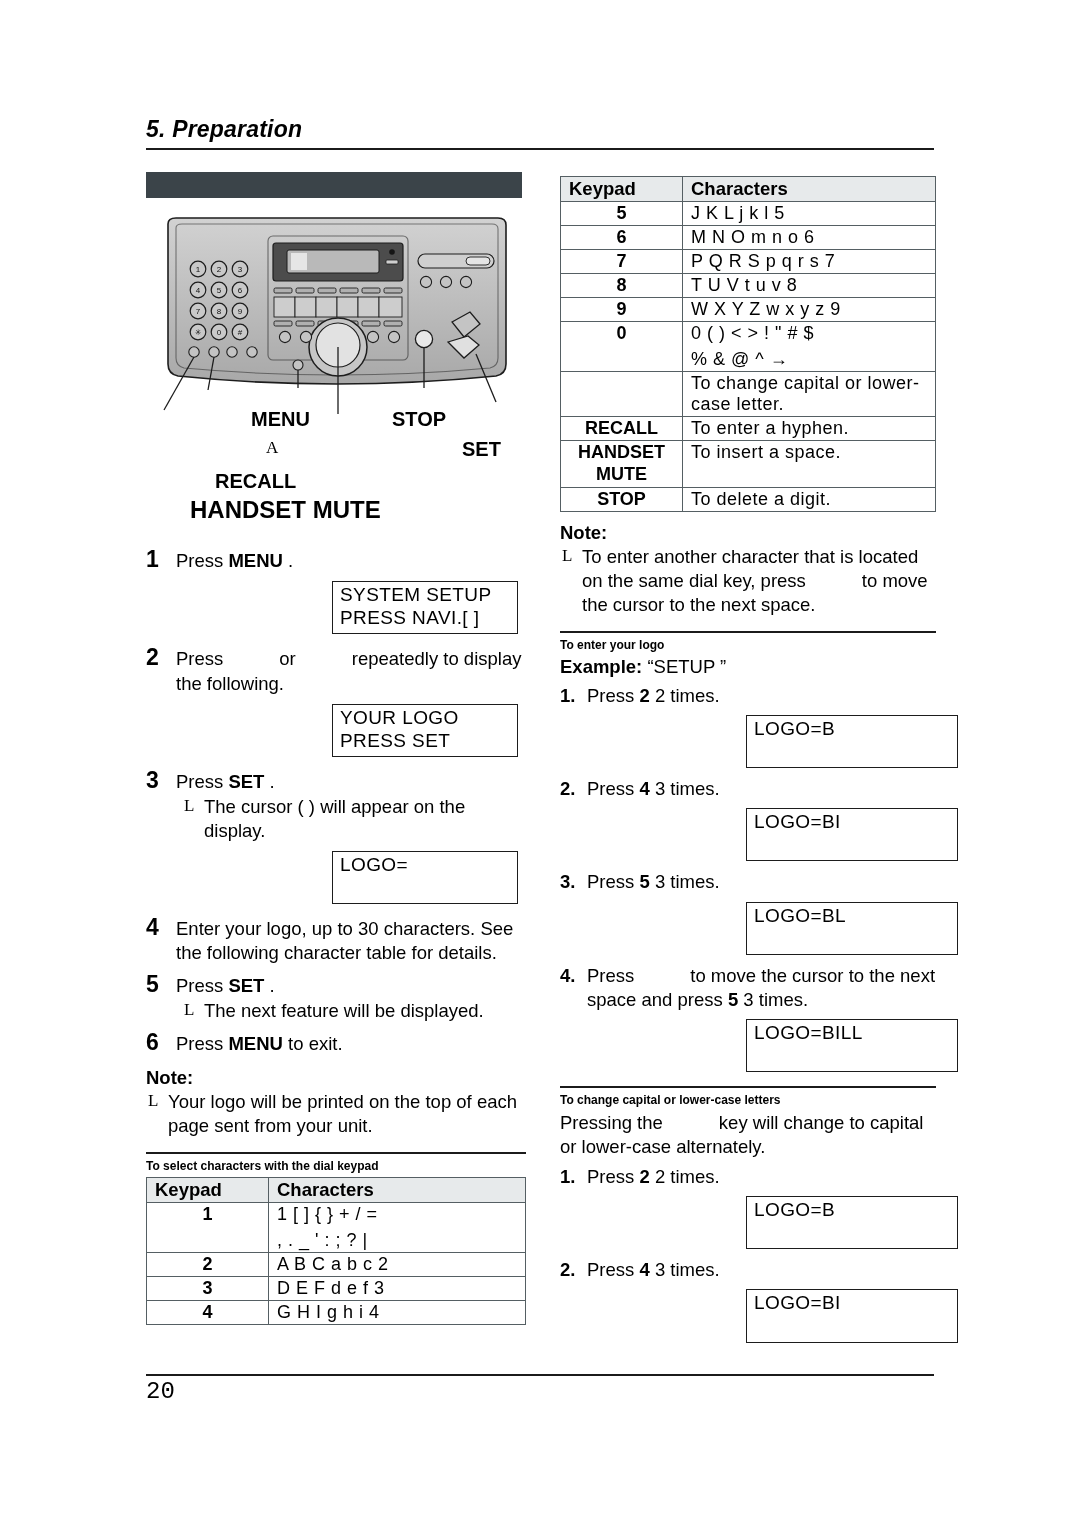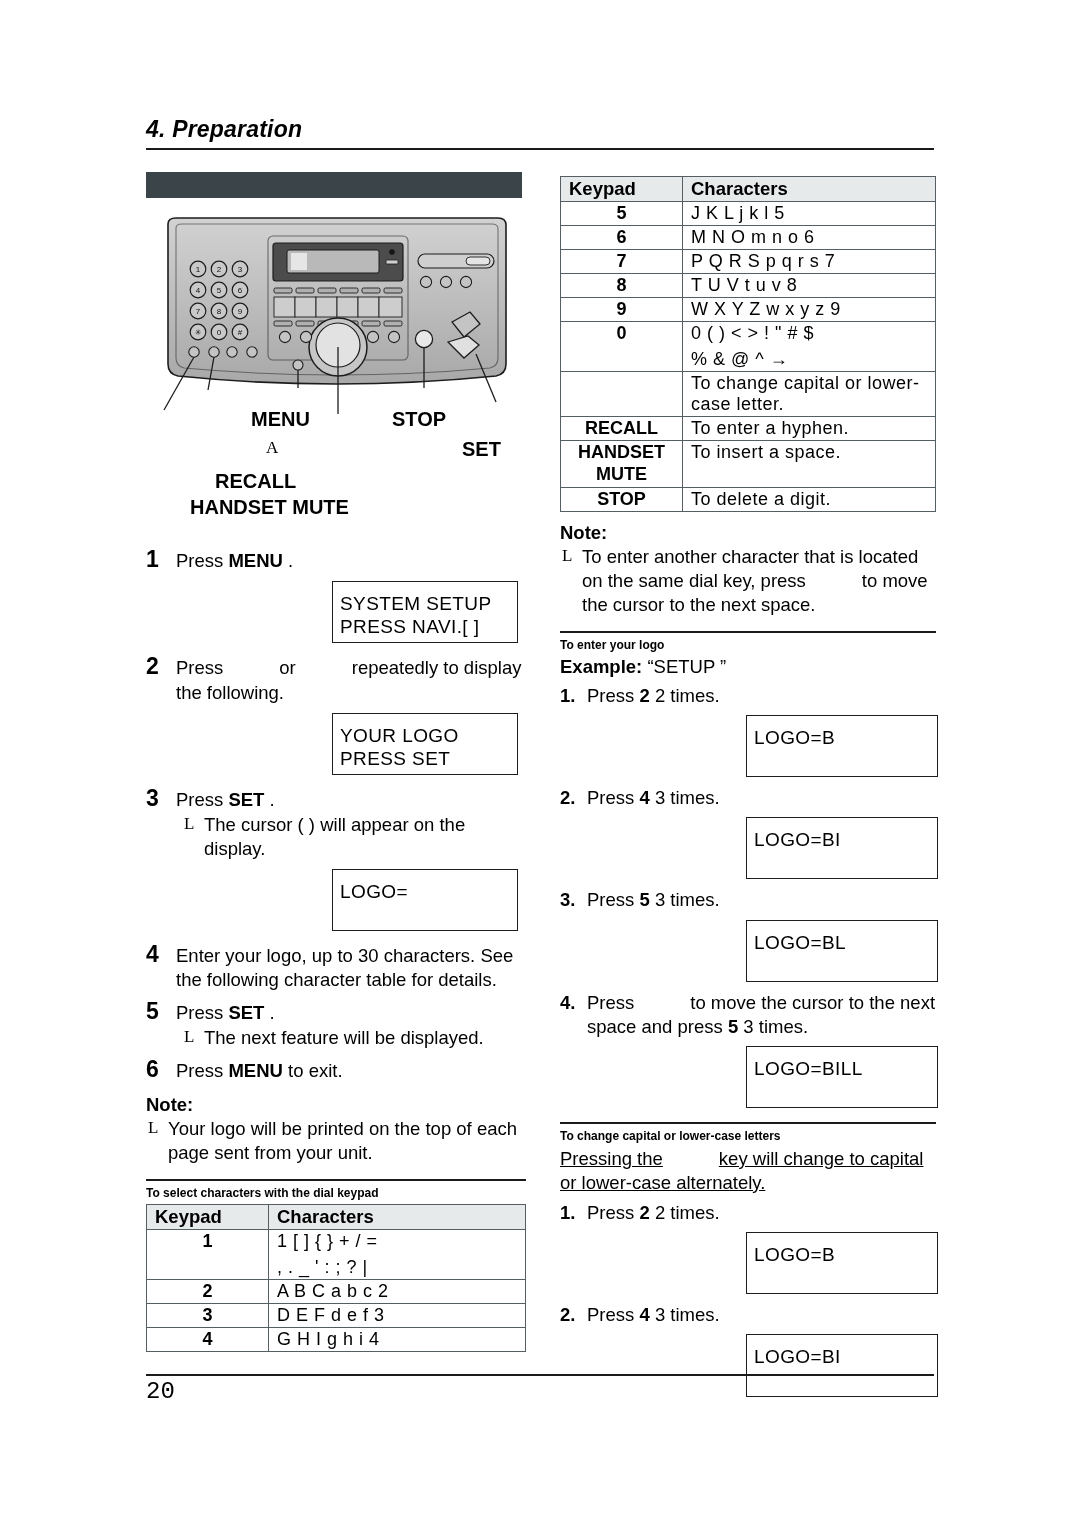--- a/index.html
+++ b/index.html
@@ -48,26 +48,26 @@
     font-size:23px; font-weight:bold; width:30px; flex:0 0 30px; line-height:1.18;
   }
   .step .bd { font-size:18.5px; line-height:1.30; flex:1 1 auto; padding-top:3px; }
   .kbd { font-weight:bold; }
   .sub { display:flex; margin:1px 0 0 8px; font-size:18.5px; line-height:1.30; }
   .sub .bul { font-family:"Liberation Serif", serif; font-size:17px; width:20px; flex:0 0 20px; }
 
   
   .lcd {
     border:1.6px solid #1d1d1d; background:#fff;
-    font-size:19px; line-height:1.22; padding:10px 6px 4px 7px;
+    font-size:19px; line-height:1.22; padding:1px 6px 4px 7px;
     letter-spacing:.4px;
   }
   .lcd .l2 { min-height:23px; }
   .lcd-left  { width:186px; margin:8px 0 10px 186px; }
-  .lcd-right { width:192px; margin:7px 0 9px 186px; }
+  .lcd-right { width:212px; margin:7px 0 9px 186px; }
 
   
   .note-h { font-size:18.5px; font-weight:bold; margin:10px 0 0 0; }
 
   
   .subhead-rule { border-top:2.2px solid #1b1b1b; margin:14px 0 5px 0; }
   .subhead { font-size:12px; font-weight:bold; margin:0 0 4px 0; }
 
   
   table.chars {
@@ -98,21 +98,21 @@
     position:absolute; left:146px; top:1378px;
     font-size:24px; font-weight:normal;font-family:Liberation Mono, monospace;
   }
 </style>
 </head>
 <body>
 
 <div class="page">
 
   <div class="runhead">
-    <div class="txt">4. Preparation</div>
+    <div class="txt">5. Preparation</div>
     <div class="rule"></div>
   </div>
 
   <div class="col-left">
 
     <div class="banner"></div>
 
     <div class="fax-wrap">
       <svg width="380" height="300" viewBox="0 0 380 300" xmlns="http://www.w3.org/2000/svg">
         <defs>
@@ -251,21 +251,21 @@
         </g>
       </svg>
     </div>
 
     <div style="position:relative;height:116px;margin-top:-104px;">
       <div style="position:absolute;left:105px;top:0;font-size:20px;font-weight:bold;">MENU</div>
       <div style="position:absolute;left:246px;top:0;font-size:20px;font-weight:bold;">STOP</div>
       <div style="position:absolute;left:316px;top:30px;font-size:20px;font-weight:bold;">SET</div>
       <div style="position:absolute;left:120px;top:30px;font-size:17px;font-family:'Liberation Serif',serif;">A</div>
       <div style="position:absolute;left:69px;top:62px;font-size:20px;font-weight:bold;">RECALL</div>
-      <div style="position:absolute;left:44px;top:88px;font-size:20px;font-weight:bold;">HANDSET MUTE</div>
+      <div style="position:absolute;left:44px;top:88px;font-size:24px;font-weight:bold;">HANDSET MUTE</div>
     </div>
 
     <div class="step" style="margin-top:22px;">
       <div class="num">1</div>
       <div class="bd">
         <span>Press </span><span class="kbd">MENU</span><span> .</span>
       </div>
     </div>
 
     <div class="lcd lcd-left">
@@ -486,21 +486,21 @@
         <span>3 times.</span>
       </span>
     </div>
     <div class="lcd lcd-right">
       <div>LOGO=BILL</div>
       <div class="l2"></div>
     </div>
 
     <div class="subhead-rule"></div>
     <div class="subhead">To change capital or lower-case letters</div>
-    <p class="body" style="margin-bottom:0;text-decoration:underline;">
+    <p class="body" style="margin-bottom:0;">
       <span>Pressing the</span><span class="gap"></span><span>key will change to capital or lower-case alternately.</span>
     </p>
 
     <div class="ostep">
       <span class="on">1.</span>
       <span class="ob">
         <span>Press</span>
         <span class="kbd">2</span>
         <span>2 times.</span>
       </span>

